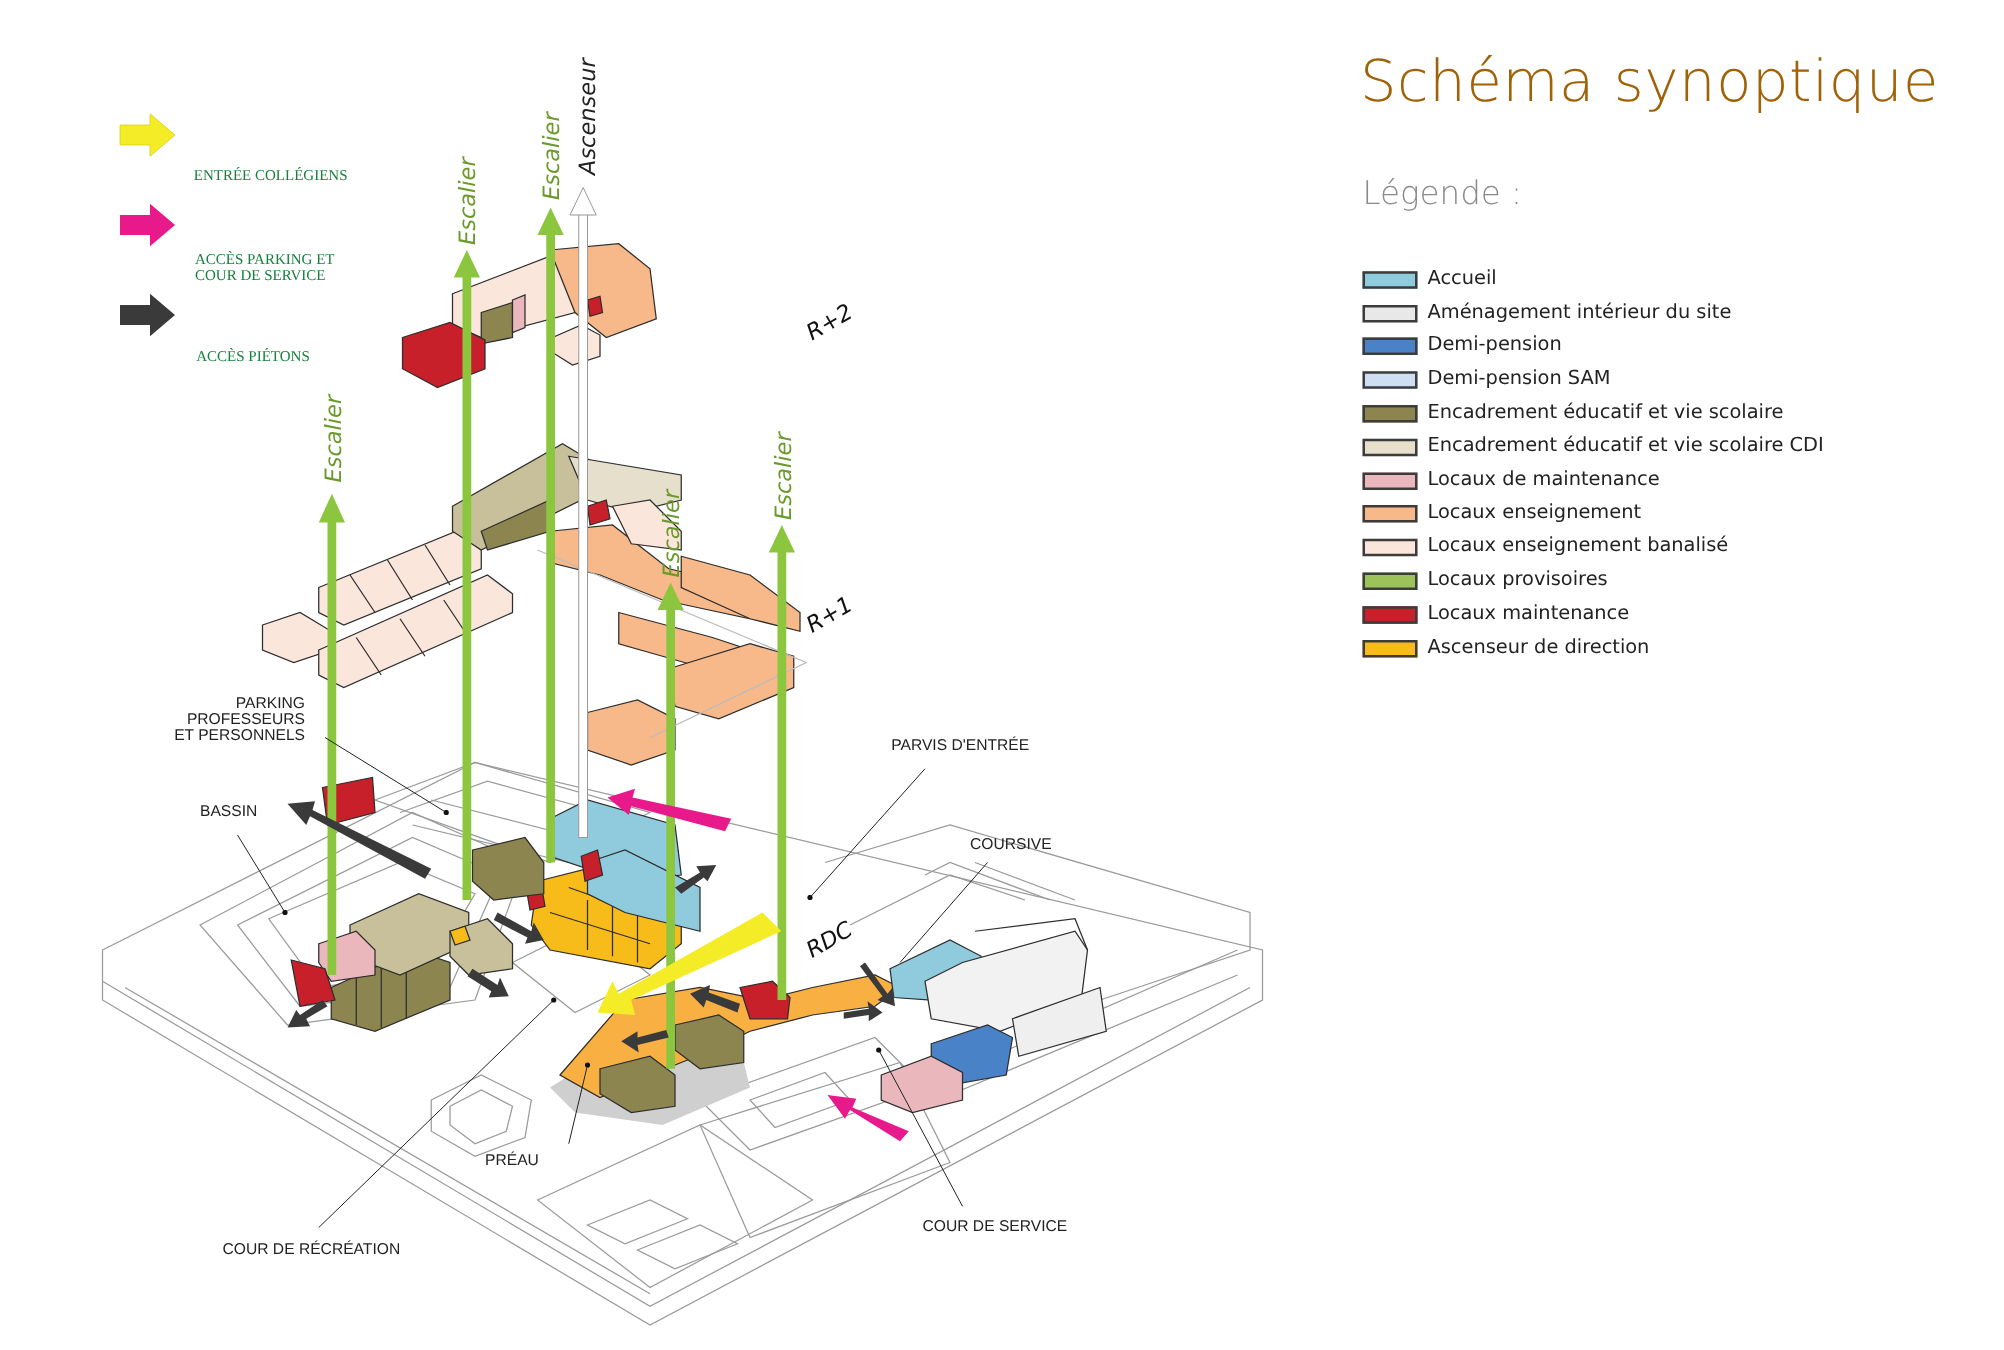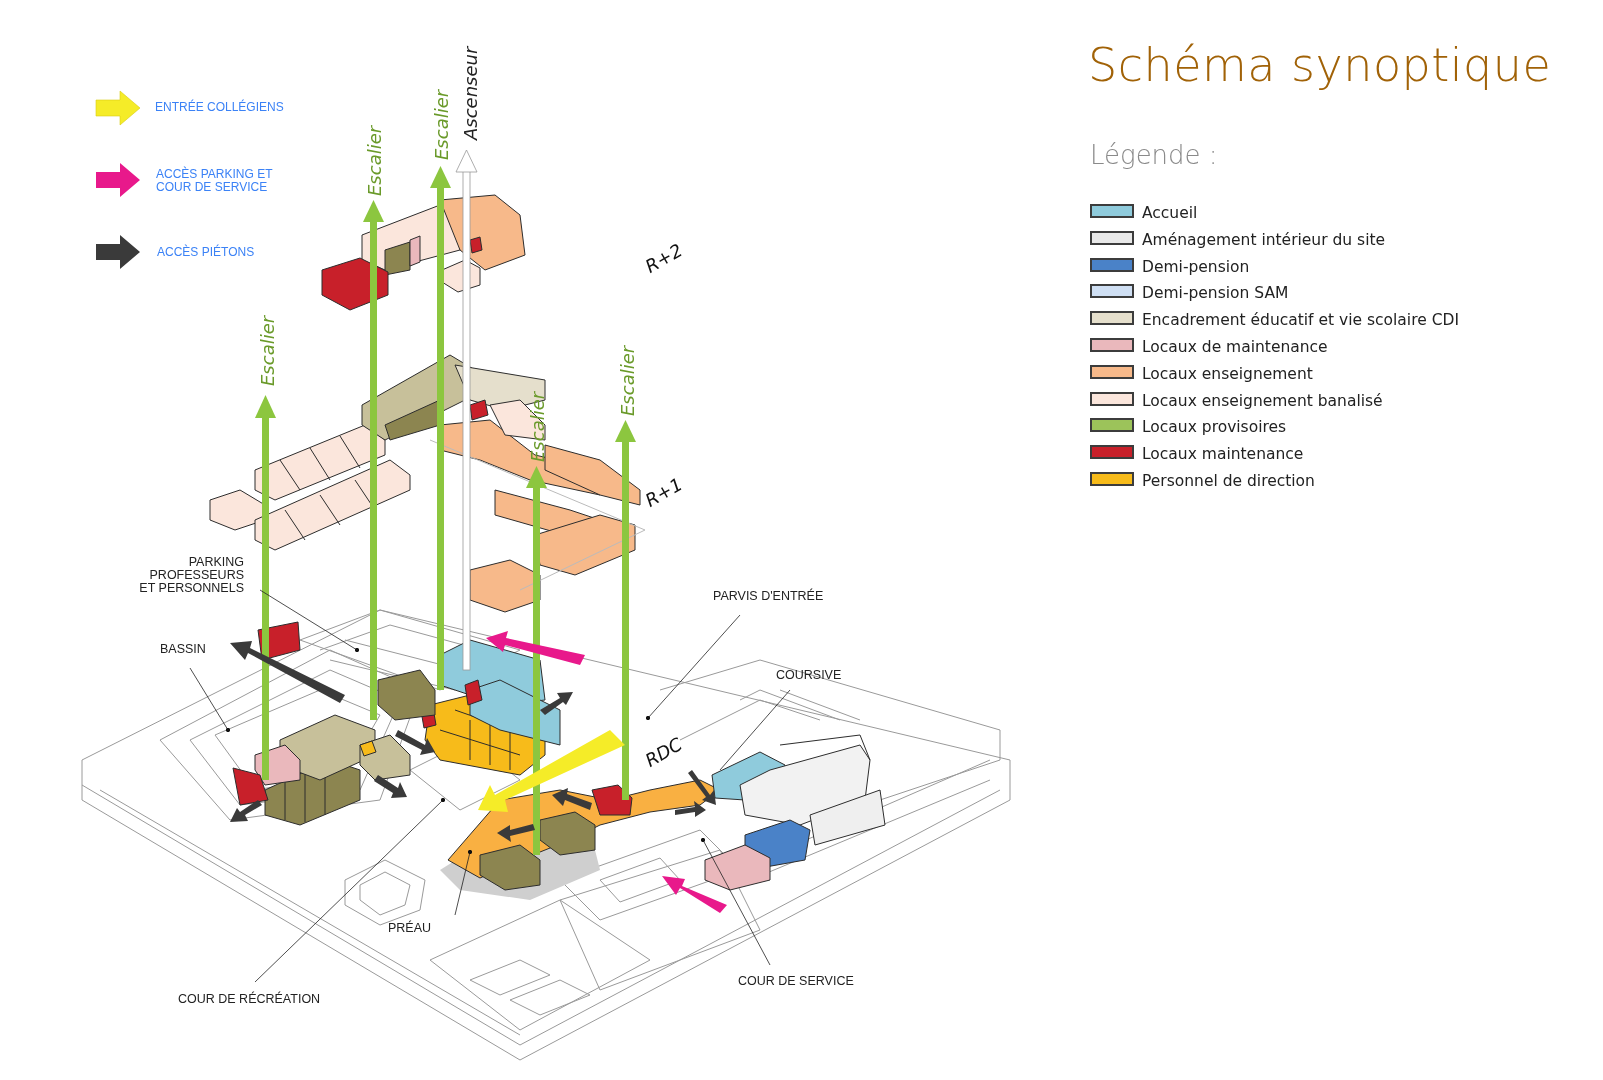--- a/index.html
+++ b/index.html
@@ -1,25 +1,25 @@
 <!DOCTYPE html>
 <html><head>
 <meta charset="utf-8">
 <style>
   html, body { margin: 0; padding: 0; background: #ffffff; }
   body { width: 1603px; height: 1080px; position: relative; overflow: hidden; font-family: "Liberation Sans", sans-serif; color: #222; }
   #diagram { position: absolute; left: 0; top: 0; width: 1603px; height: 1080px; }
   .title { position: absolute; left: 1088px; top: 38px; font-size: 46px; font-weight: 300; color: #a16207; font-family: "DejaVu Sans", sans-serif; letter-spacing: 0.5px; }
   .legend-title { position: absolute; left: 1090px; top: 140px; font-size: 26px; color: #8a8a8a; font-family: "DejaVu Sans", sans-serif; font-weight: 300; }
   .legend { position: absolute; left: 1090px; top: 204px; }
-  .legend-item { height: 26.8px; display: flex; align-items: flex-start; }
+  .legend-item { height: 26.8px; display: flex; align-items: flex-end; }
   .legend-swatch { width: 44px; height: 14px; border: 2px solid #3c3c3c; box-sizing: border-box; margin-right: 8px; }
   .legend-label { font-size: 15.5px; color: #222; font-family: "DejaVu Sans", sans-serif; }
   .access-item { position: absolute; display: flex; align-items: center; }
-  .access-label { font-size: 12px; color: #3b82f6; text-transform: uppercase; line-height: 13px; font-family: Liberation Sans, sans-serif; white-space: pre-line; }
+  .access-label { font-size: 12px; color: #15803d; text-transform: uppercase; line-height: 13px; font-family: Liberation Serif, serif; white-space: pre-line; margin-top: 33px; }
   .site-label { position: absolute; font-size: 12.5px; color: #222; text-align: right; line-height: 13px; white-space: pre-line; font-family: "Liberation Sans", sans-serif; }
   .level-label { position: absolute; font-size: 18px; font-style: italic; color: #111; font-family: "DejaVu Sans", sans-serif; transform: rotate(-30deg); transform-origin: left bottom; }
   .stair-label { position: absolute; font-size: 18px; font-style: italic; color: #6a9a2a; font-family: "DejaVu Sans", sans-serif; transform: rotate(-90deg); transform-origin: left top; white-space: nowrap; }
   .lift-label { color: #222; }
 </style>
 </head>
 <body>
 
 <svg id="diagram" viewBox="0 0 1603 1080" xmlns="http://www.w3.org/2000/svg">
   <defs>
@@ -192,20 +192,24 @@
     </div>
   <div class="legend-item">
       <span class="legend-swatch" style="background: rgb(74, 130, 200);"></span>
       <span class="legend-label">Demi-pension</span>
     </div>
   <div class="legend-item">
       <span class="legend-swatch" style="background: rgb(207, 223, 243);"></span>
       <span class="legend-label">Demi-pension SAM</span>
     </div>
   <div class="legend-item">
+      <span class="legend-swatch" style="background: rgb(140, 133, 80);"></span>
+      <span class="legend-label">Encadrement éducatif et vie scolaire</span>
+    </div>
+  <div class="legend-item">
       <span class="legend-swatch" style="background: rgb(229, 223, 204);"></span>
       <span class="legend-label">Encadrement éducatif et vie scolaire CDI</span>
     </div>
   <div class="legend-item">
       <span class="legend-swatch" style="background: rgb(234, 184, 188);"></span>
       <span class="legend-label">Locaux de maintenance</span>
     </div>
   <div class="legend-item">
       <span class="legend-swatch" style="background: rgb(247, 185, 138);"></span>
       <span class="legend-label">Locaux enseignement</span>
@@ -217,21 +221,21 @@
   <div class="legend-item">
       <span class="legend-swatch" style="background: rgb(156, 195, 90);"></span>
       <span class="legend-label">Locaux provisoires</span>
     </div>
   <div class="legend-item">
       <span class="legend-swatch" style="background: rgb(200, 32, 42);"></span>
       <span class="legend-label">Locaux maintenance</span>
     </div>
   <div class="legend-item">
       <span class="legend-swatch" style="background: rgb(247, 187, 26);"></span>
-      <span class="legend-label">Personnel de direction</span>
+      <span class="legend-label">Ascenseur de direction</span>
     </div>
 </div>
 
 <div class="access-item" style="left:155px; top:101px;">
     <span class="access-label">ENTRÉE COLLÉGIENS</span>
   </div>
 <div class="access-item" style="left:156px; top:168px;">
     <span class="access-label">ACCÈS PARKING ET
 COUR DE SERVICE</span>
   </div>

